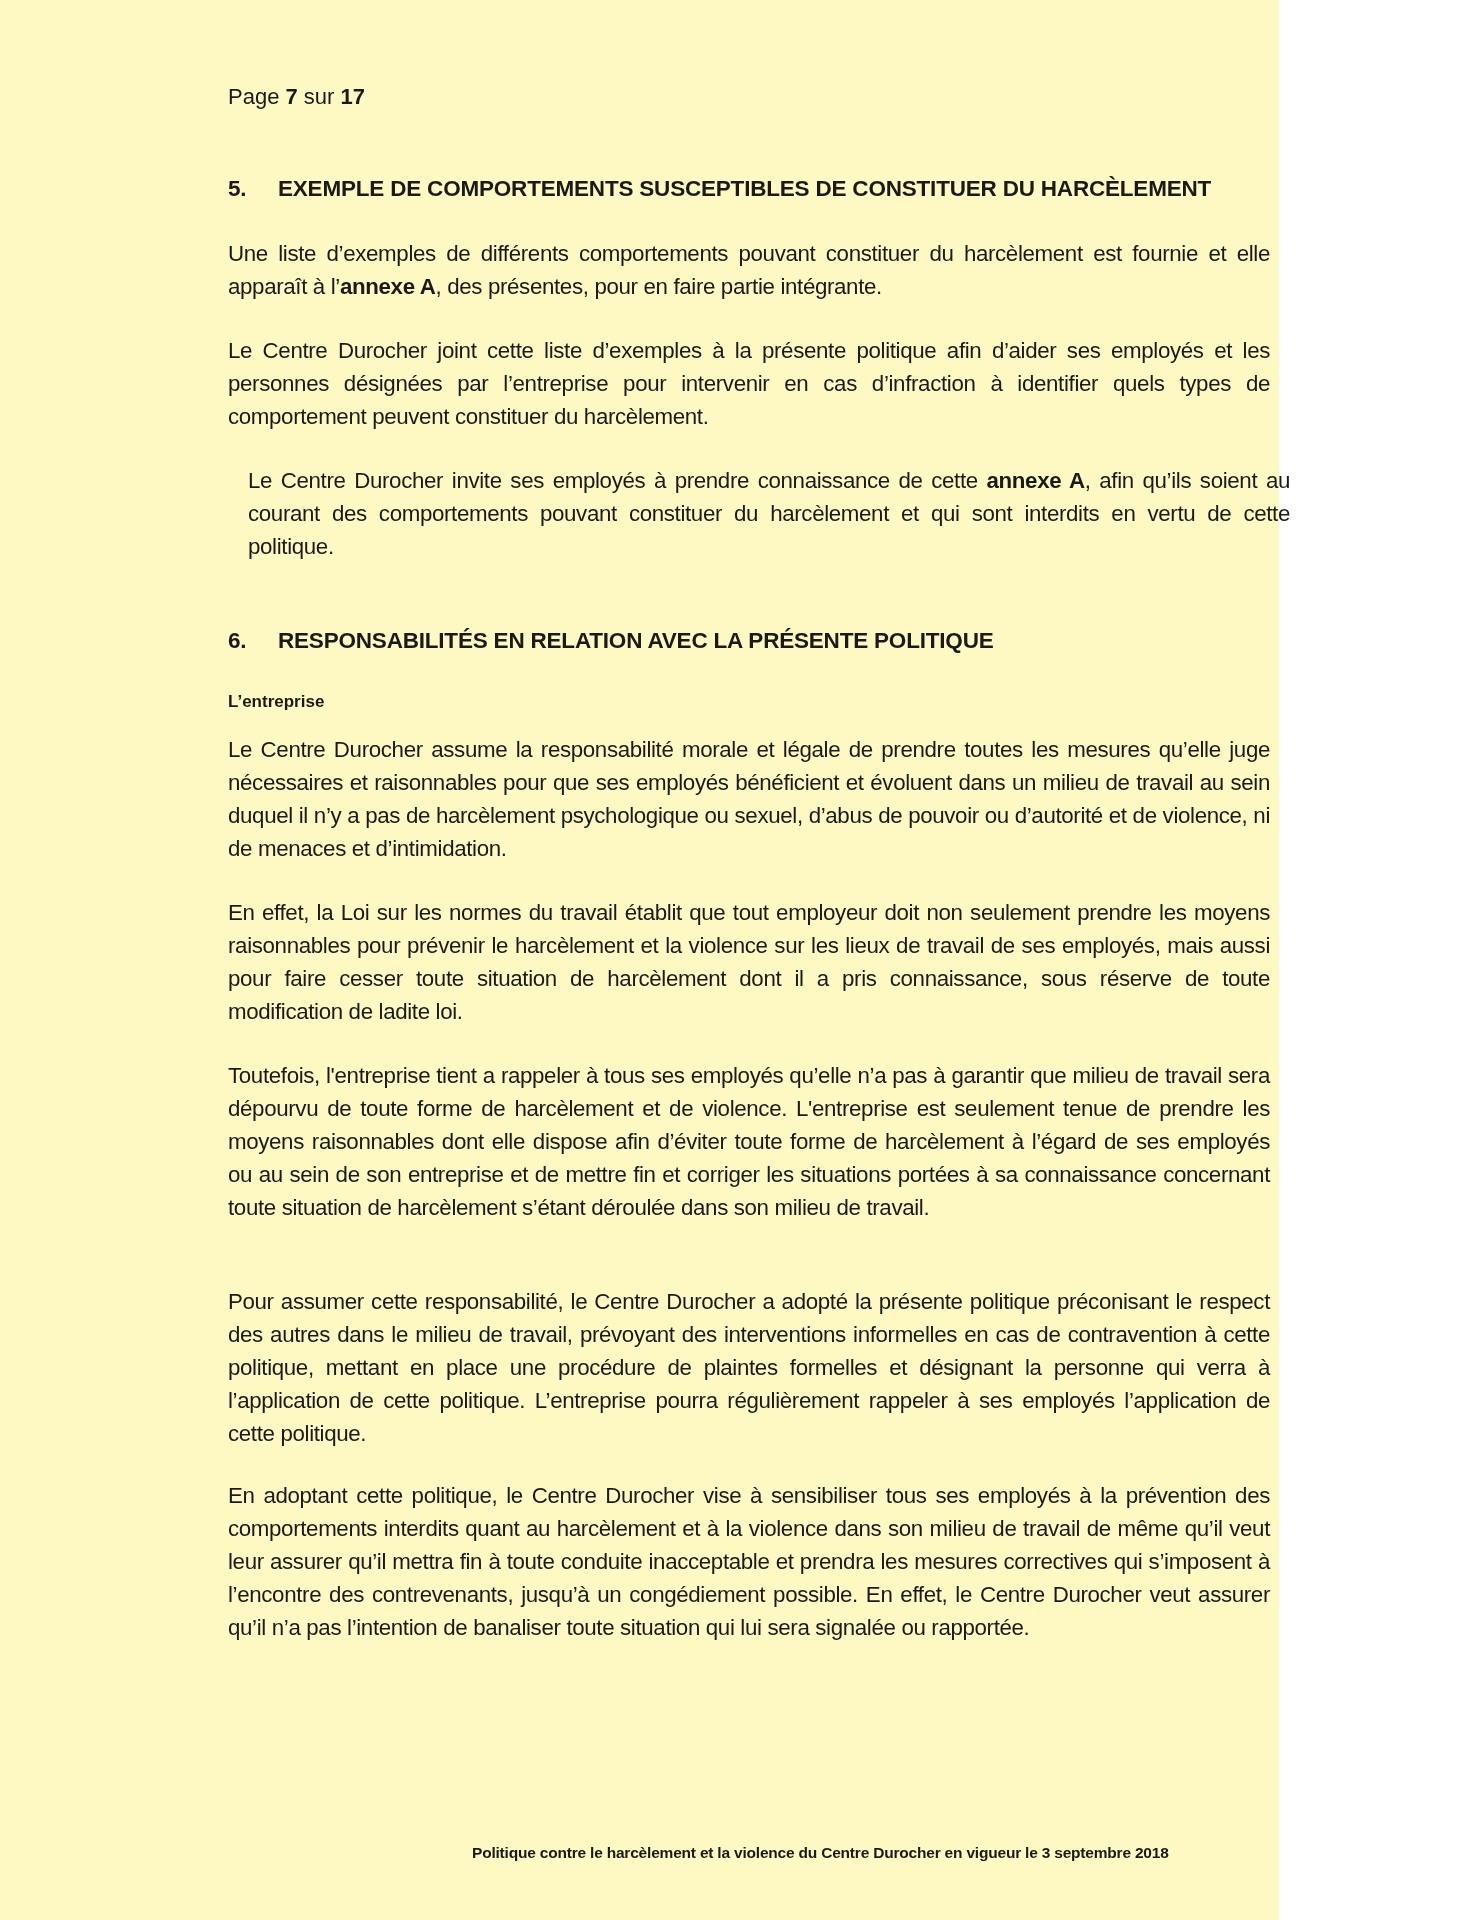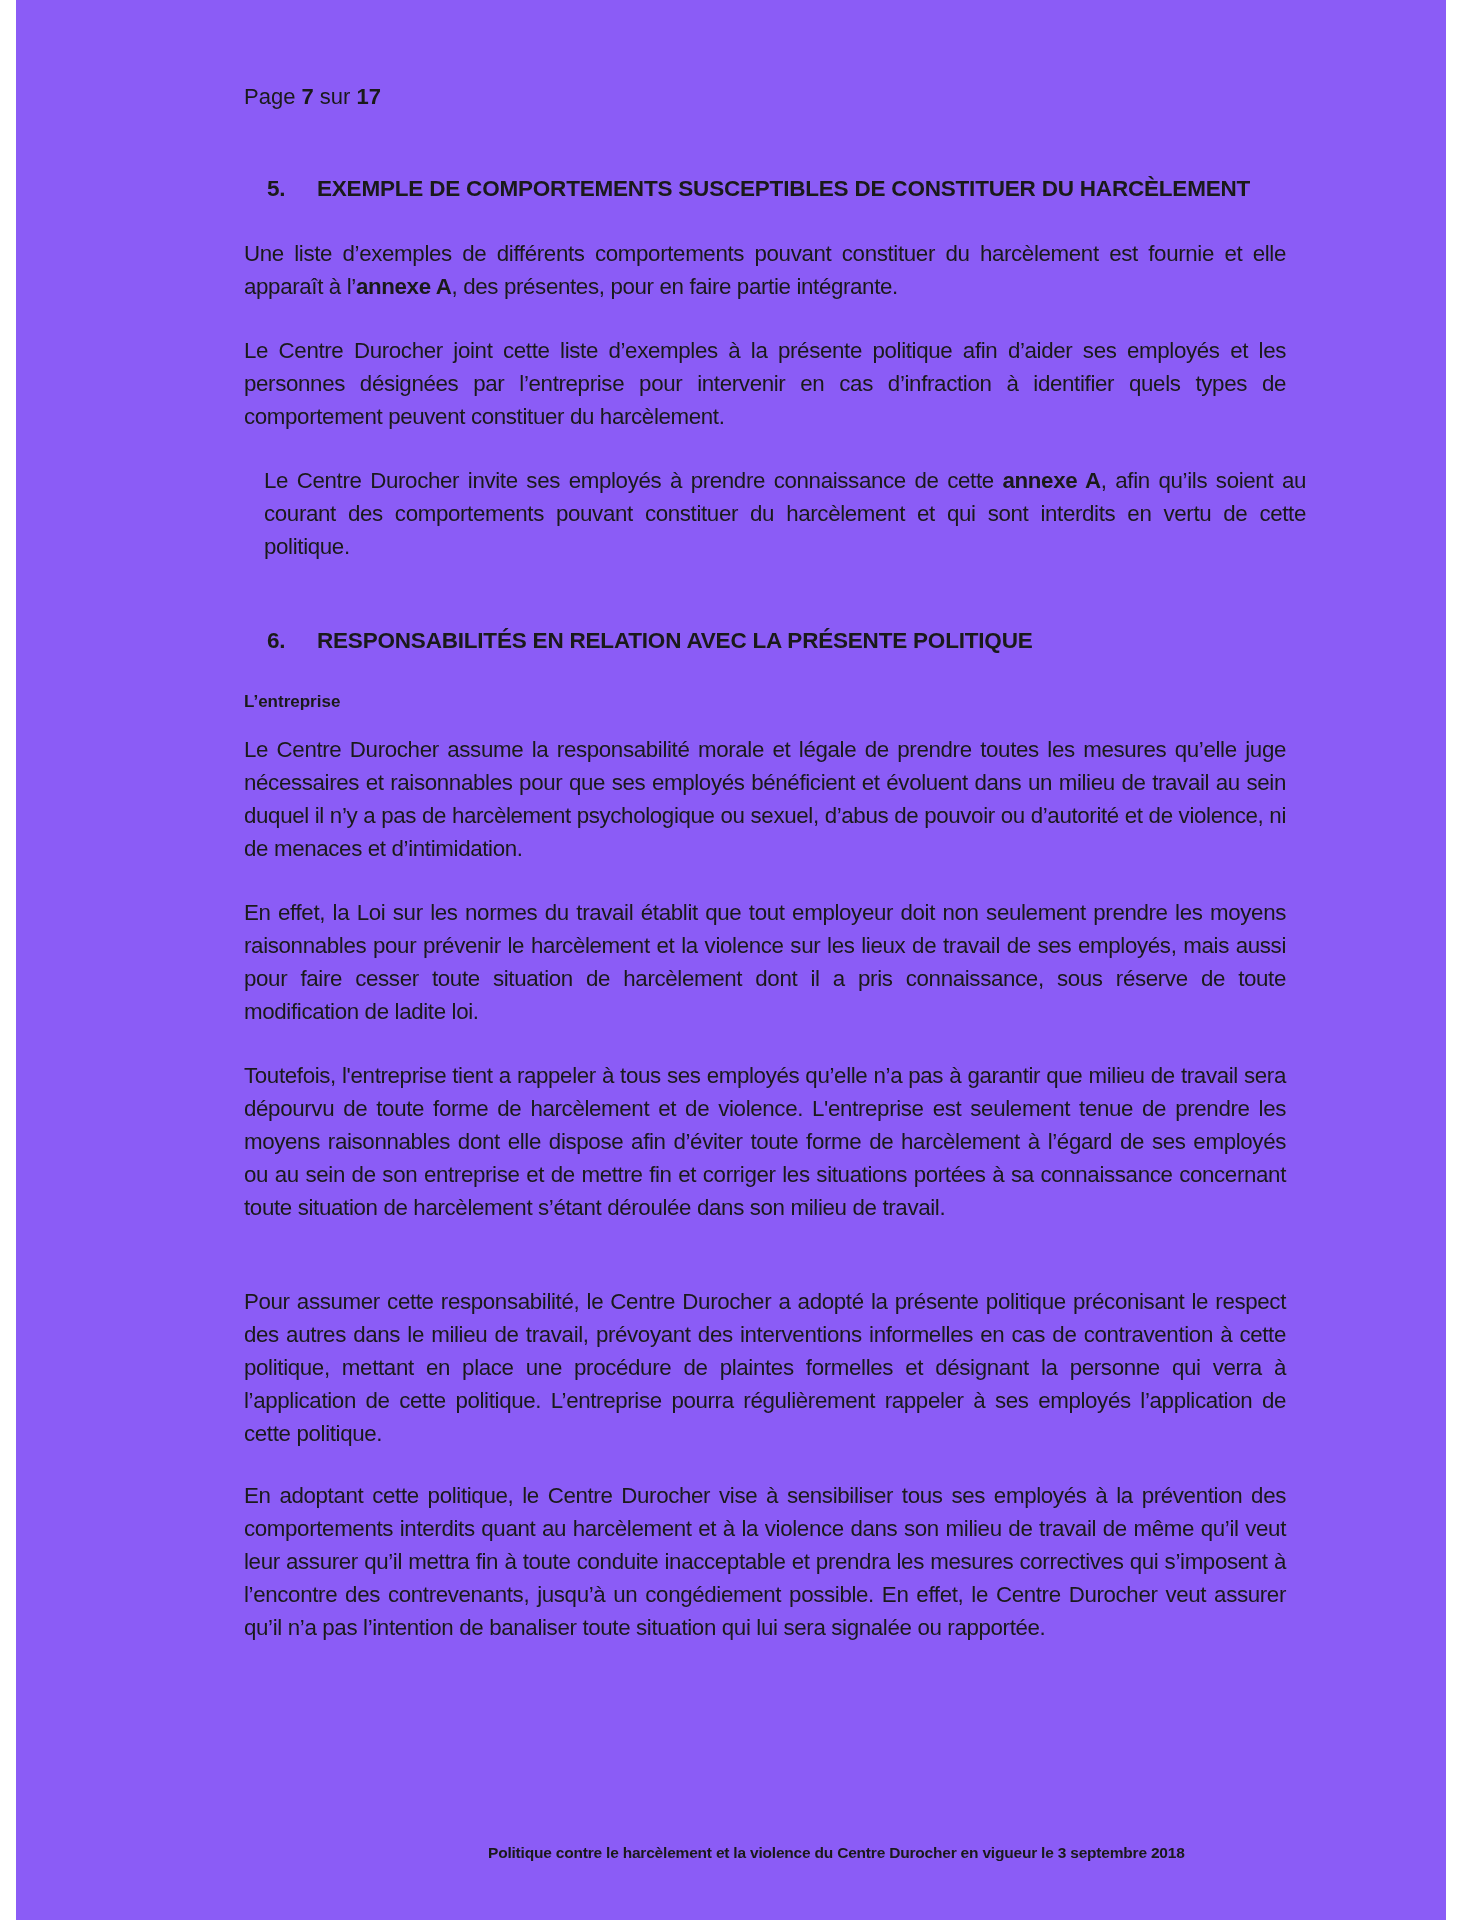--- a/index.html
+++ b/index.html
@@ -1,24 +1,24 @@
 <!DOCTYPE html>
 <html><head>
 <meta charset="utf-8">
 <style>
   html, body { margin: 0; padding: 0; background: #ffffff; }
   body { width: 1483px; height: 1920px; position: relative; overflow: hidden; }
   .page {
-    position: absolute; left: 16px; top: 0; width: 1430px; height: 1920px;
-    background: #8b5cf6; color: #1a1a1a;
+    position: absolute; left: 0; top: 0; width: 1279px; height: 1920px;
+    background: #fef9c3; color: #1a1a1a;
     font-family: "Liberation Sans", sans-serif;
   }
   .page-num { position: absolute; left: 228px; top: 84px; font-size: 22px; }
   .page-num b { font-weight: bold; }
-  .h { font-weight: bold; font-size: 22.5px; letter-spacing: -0.2px; position: absolute; left: 228px; white-space: nowrap; margin-left: 23px; }
+  .h { font-weight: bold; font-size: 22.5px; letter-spacing: -0.2px; position: absolute; left: 228px; white-space: nowrap; }
   .h .num { display: inline-block; width: 50px; }
   .p {
     position: absolute; left: 228px; width: 1042px;
     font-size: 22.3px; line-height: 33px; text-align: justify;
     letter-spacing: -0.35px;
   }
   .p b { font-weight: bold; }
   .sub { position: absolute; left: 228px; font-weight: bold; font-size: 17px; }
   .footer {
     position: absolute; left: 472px; top: 1808px;

